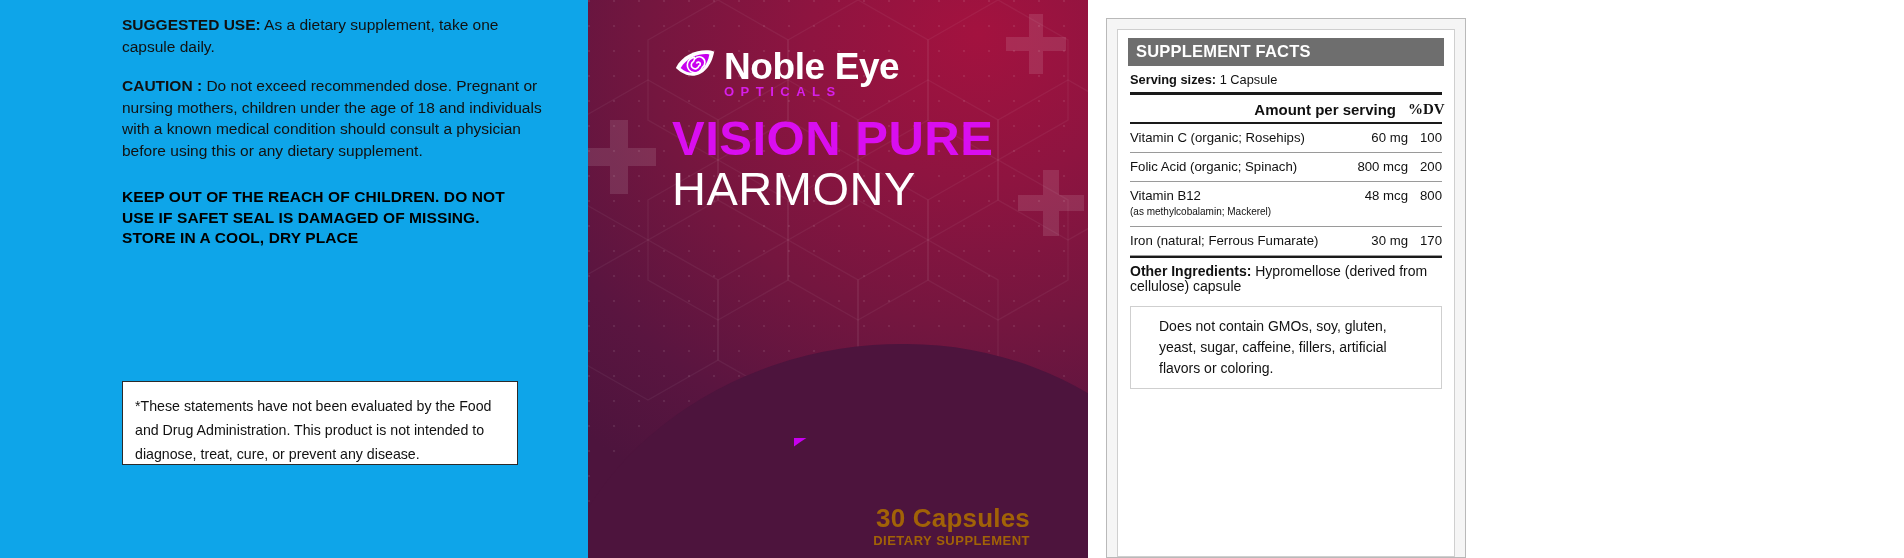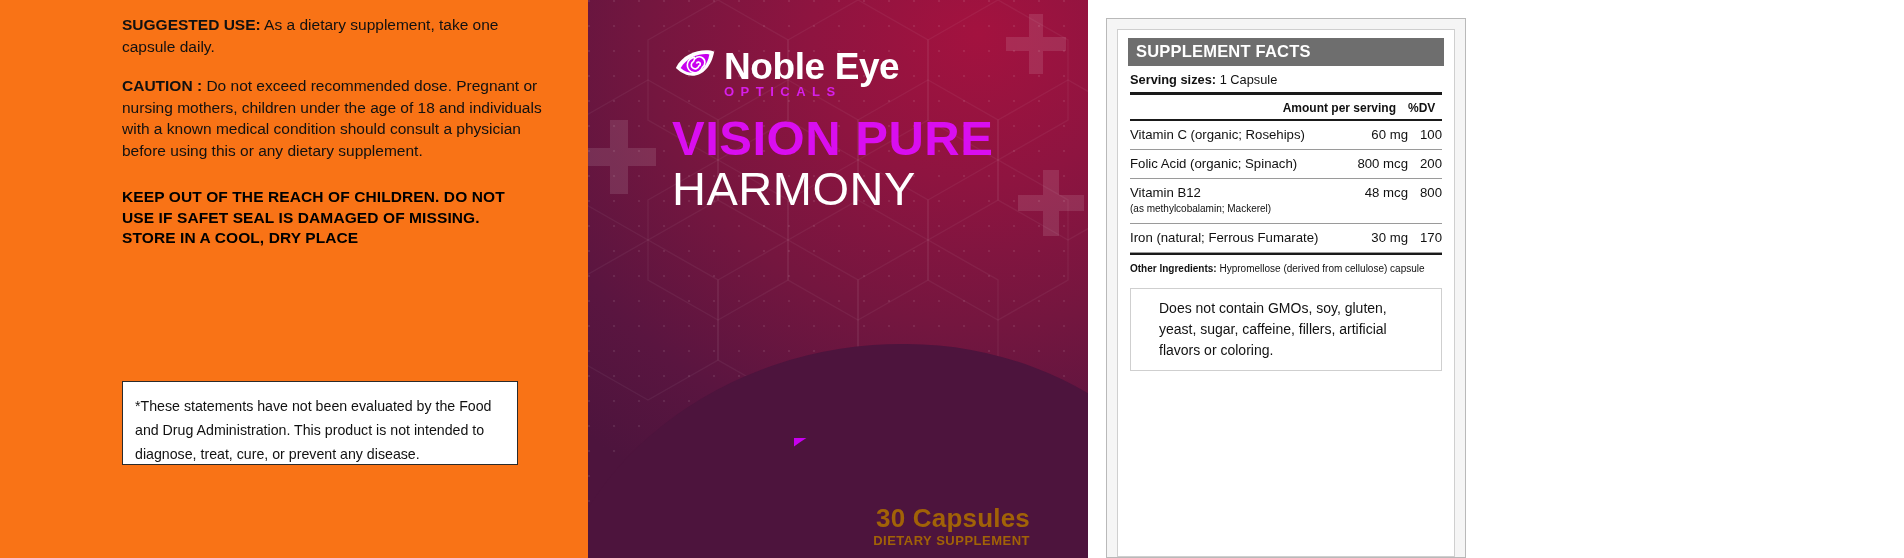--- a/index.html
+++ b/index.html
@@ -4,21 +4,21 @@
 <style>
   html,body{margin:0;padding:0;}
   body{
     width:1904px;height:558px;background:#ffffff;
     font-family:"Liberation Sans",sans-serif;
     overflow:hidden;position:relative;
   }
   .stage{position:relative;width:1904px;height:558px;}
 
   
-  .left-panel{position:absolute;left:0;top:0;width:588px;height:558px;background:#f97316;}
+  .left-panel{position:absolute;left:0;top:0;width:588px;height:558px;background:#0ea5e9;}
   .lp-inner{position:absolute;left:122px;top:14px;width:430px;}
   .blk{font-size:15.5px;line-height:21.5px;color:#111;margin-bottom:18px;}
   .lead{font-weight:bold;}
   .warn{
     font-weight:bold;font-size:15.5px;line-height:20.5px;color:#000;
     letter-spacing:0.1px;margin-top:26px;margin-bottom:22px;
   }
   .warn div{white-space:nowrap;}
   .disclaimer-box{
     position:absolute;left:122px;top:381px;width:396px;height:84px;
@@ -136,34 +136,34 @@
   }
   .sf-serving{
     font-size:12.8px;padding:6px 2px 5px 2px;color:#111;
   }
   .sf-serving b{font-weight:bold;}
   .rule-thick{border-top:3px solid #1a1a1a;margin:0 2px;}
   .rule-med{border-top:2px solid #1a1a1a;margin:0 2px;}
   .rule-thin{border-top:1px solid #9a9a9a;margin:0 2px;}
   .sf-head{
     display:flex;justify-content:flex-end;align-items:flex-end;
-    font-size:12px;font-weight:bold;padding:6px 2px 4px 2px;gap:12px;color:#111;
+    font-size:15px;font-weight:bold;padding:6px 2px 4px 2px;gap:12px;color:#111;
   }
   .sf-head .amt{}
-  .sf-head .dv{width:34px;}
+  .sf-head .dv{width:34px;font-family:Liberation Serif, serif;}
   .sf-row{
     display:flex;align-items:flex-start;
     padding:6px 2px 6px 2px;font-size:13.2px;color:#111;line-height:16px;
   }
   .sf-row .nm{flex:1;}
   .sf-row .nm small{display:block;font-size:10px;}
   .sf-row .amt{width:66px;text-align:right;white-space:nowrap;}
   .sf-row .dv{width:34px;text-align:right;}
   .sf-other{
-    font-size:10px;padding:6px 2px 6px 2px;line-height:15px;color:#111;
+    font-size:14px;padding:6px 2px 6px 2px;line-height:15px;color:#111;
   }
   .sf-other b{font-weight:bold;}
   .sf-nocontain{
     border:1px solid #cfcfcf;background:#fff;margin:6px 2px 0 2px;
     padding:9px 28px;font-size:14px;line-height:21px;color:#111;
   }
 </style>
 </head>
 <body>
 

